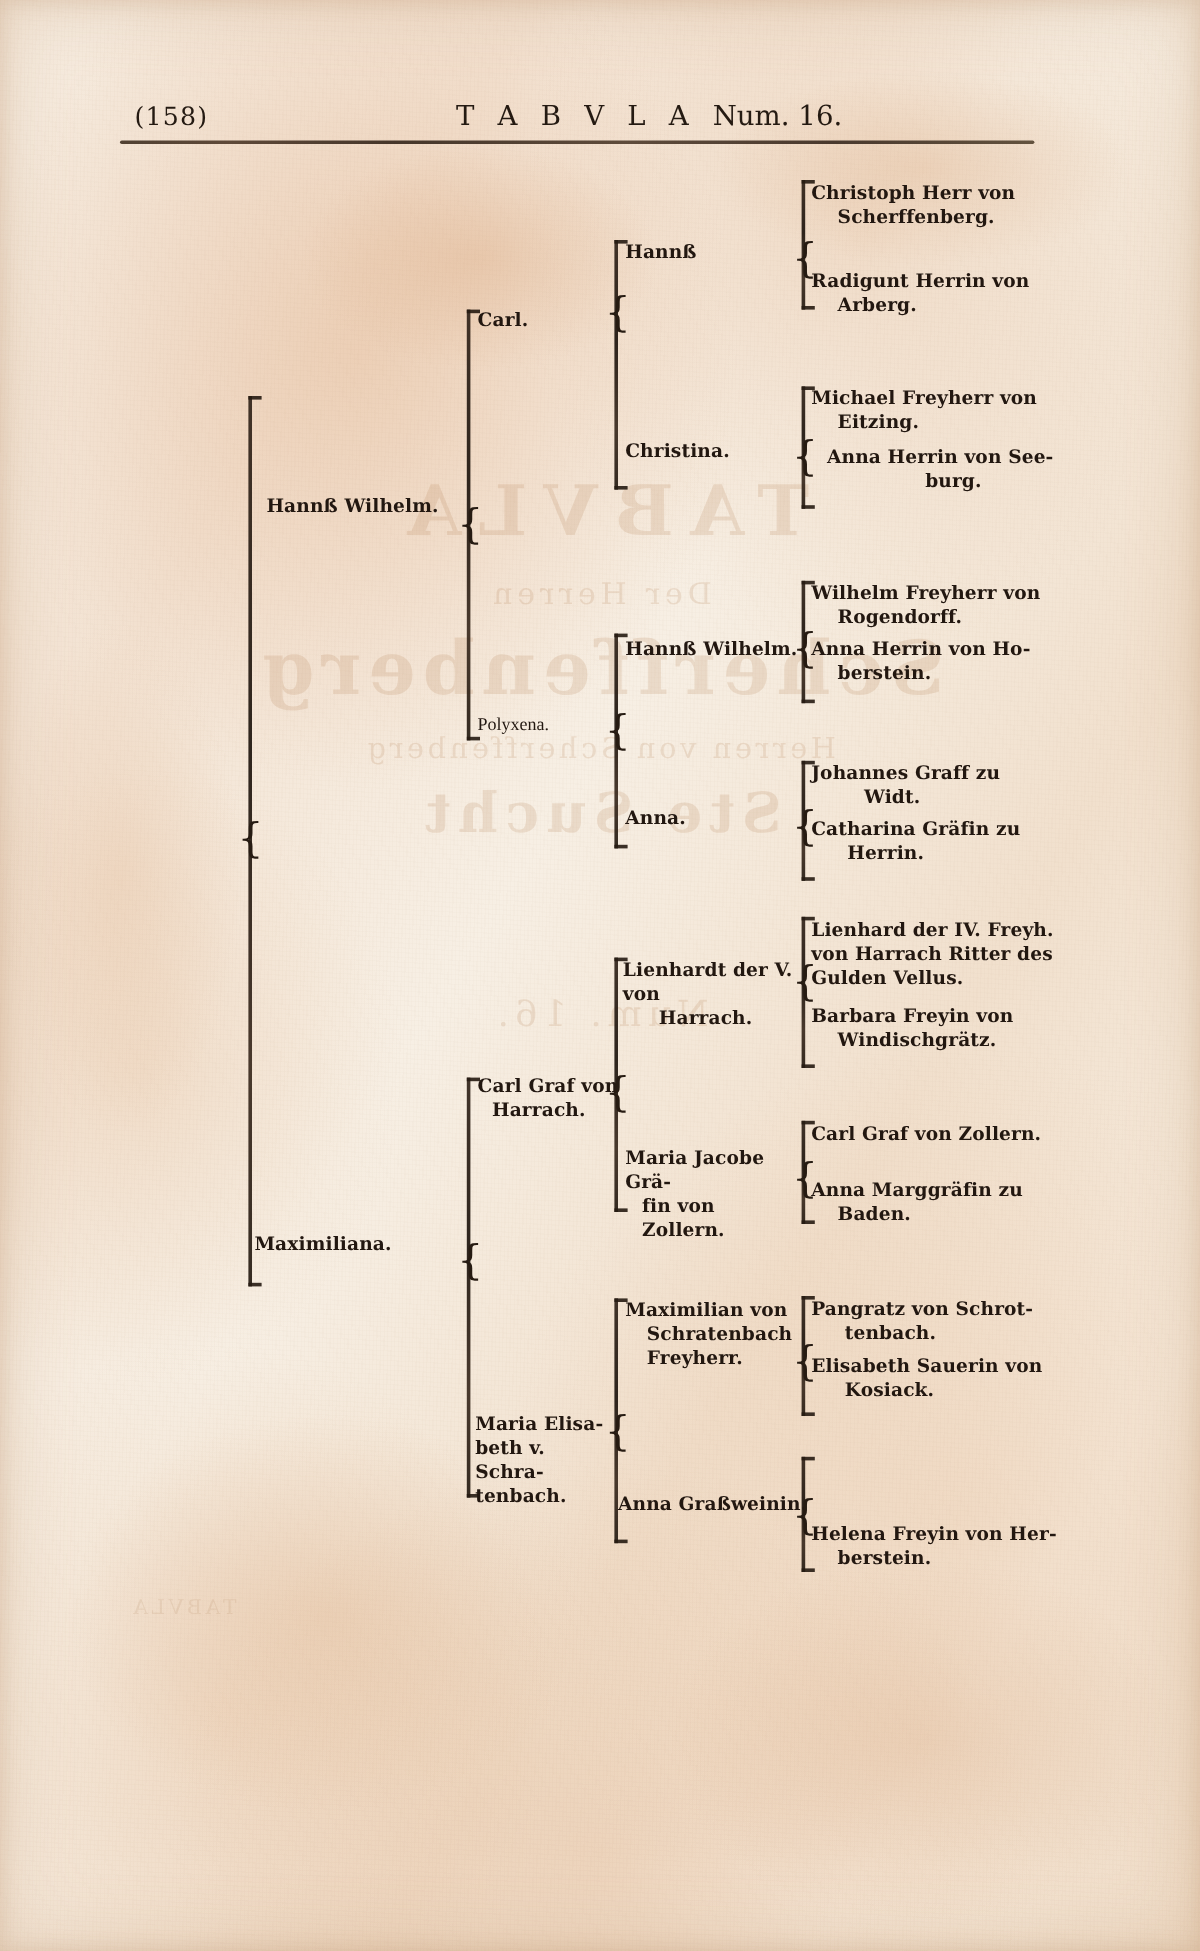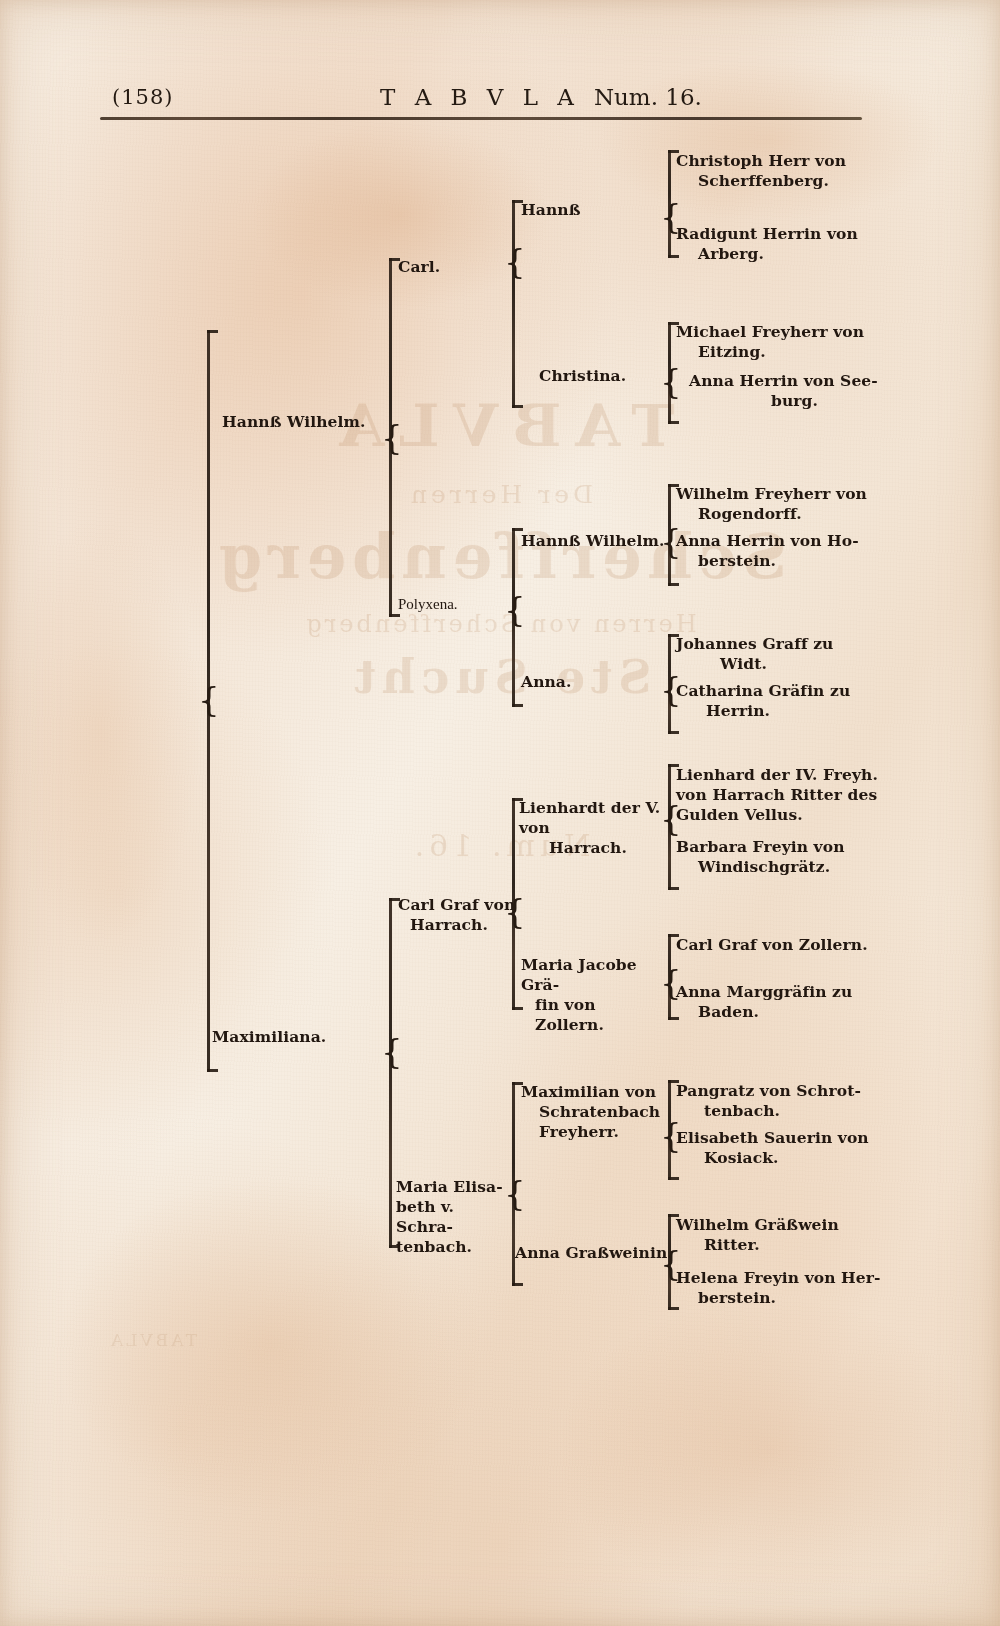--- a/index.html
+++ b/index.html
@@ -200,21 +200,21 @@
 
   <div class="spine" style="left:512px; top:1082px; height:204px;"></div>
   <div class="cap" style="left:512px; top:1082px;"></div>
   <div class="cap" style="left:512px; top:1283px;"></div>
   <div class="knot" style="left:504px; top:1180px;">{</div>
 
   <div class="node fr" style="left:521px; top:200px;">
     <div>Hannß</div>
   </div>
 
-  <div class="node fr" style="left:539px; top:366px;">
+  <div class="node fr" style="left:521px; top:366px;">
     <div>Christina.</div>
   </div>
 
   <div class="node fr" style="left:521px; top:531px;">
     <div>Hannß Wilhelm.</div>
   </div>
 
   <div class="node fr" style="left:521px; top:672px;">
     <div>Anna.</div>
   </div>
@@ -342,23 +342,19 @@
   <div class="node fr" style="left:676px; top:1081px; width:215px;">
     <div>Pangratz von Schrot-</div>
     <div style="padding-left:28px;">tenbach.</div>
   </div>
 
   <div class="node fr" style="left:676px; top:1128px; width:215px;">
     <div>Elisabeth Sauerin von</div>
     <div style="padding-left:28px;">Kosiack.</div>
   </div>
 
-  <div class="node fr" style="left:676px; top:1215px; width:215px;">
-    <div>Wilhelm Gräßwein</div>
-    <div style="padding-left:28px;">Ritter.</div>
-  </div>
 
   <div class="node fr" style="left:676px; top:1268px; width:225px;">
     <div>Helena Freyin von Her-</div>
     <div style="padding-left:22px;">berstein.</div>
   </div>
 
 </div>
 
 </body></html>

